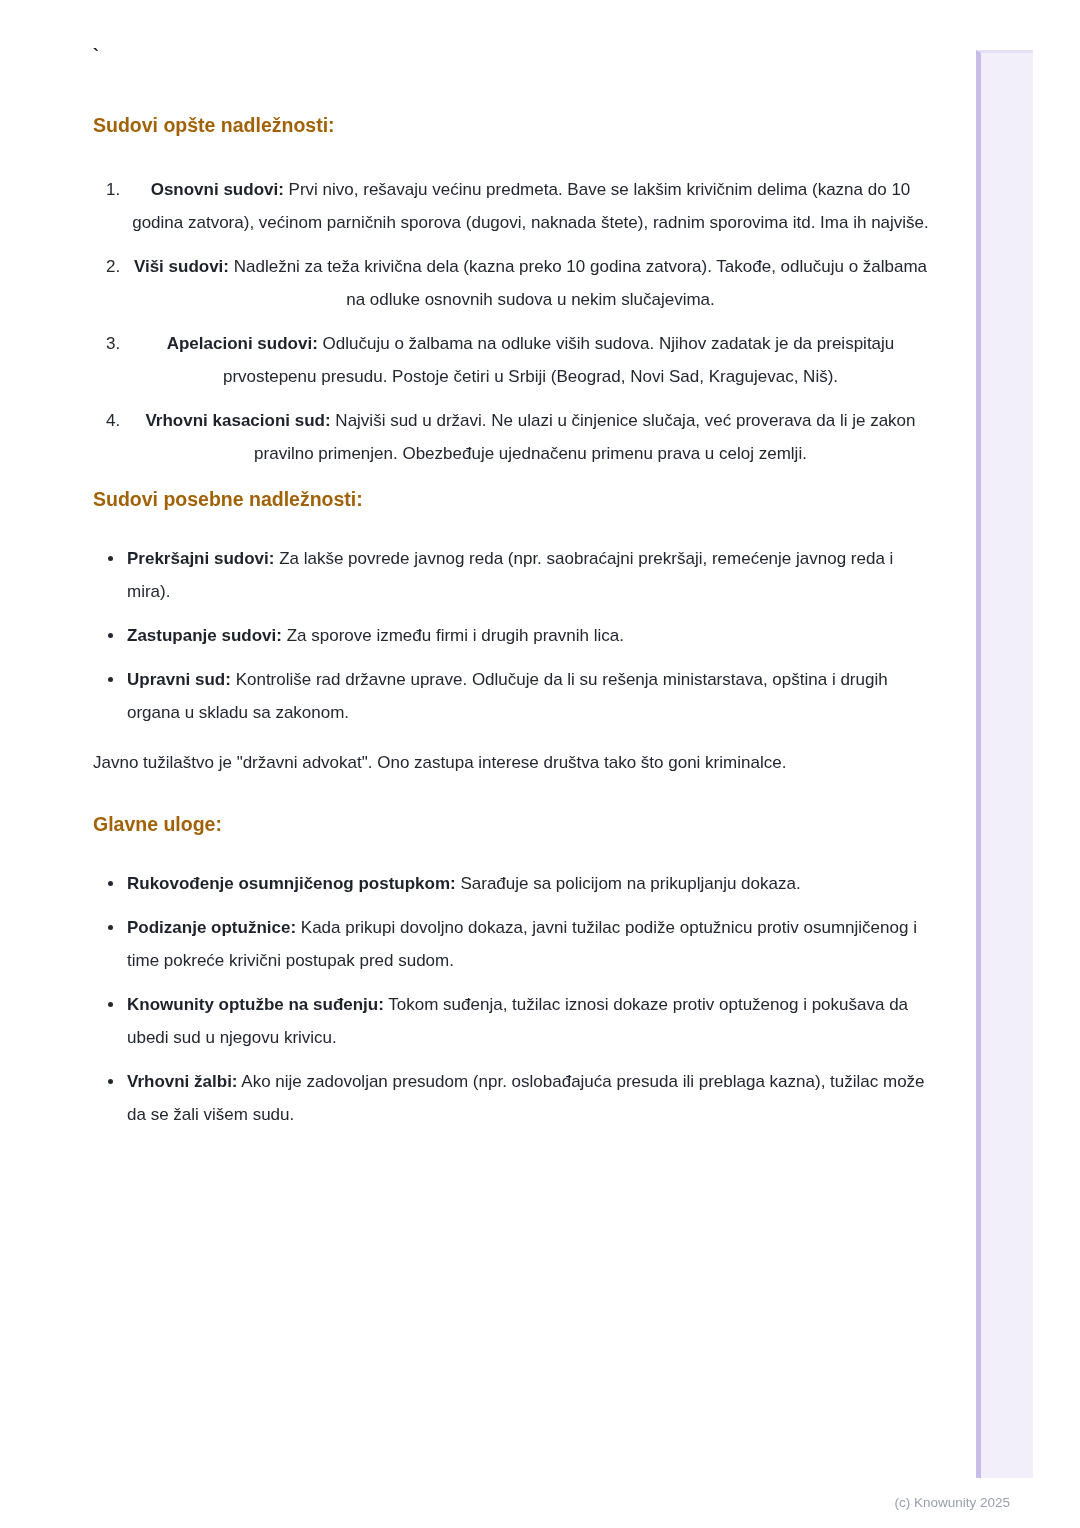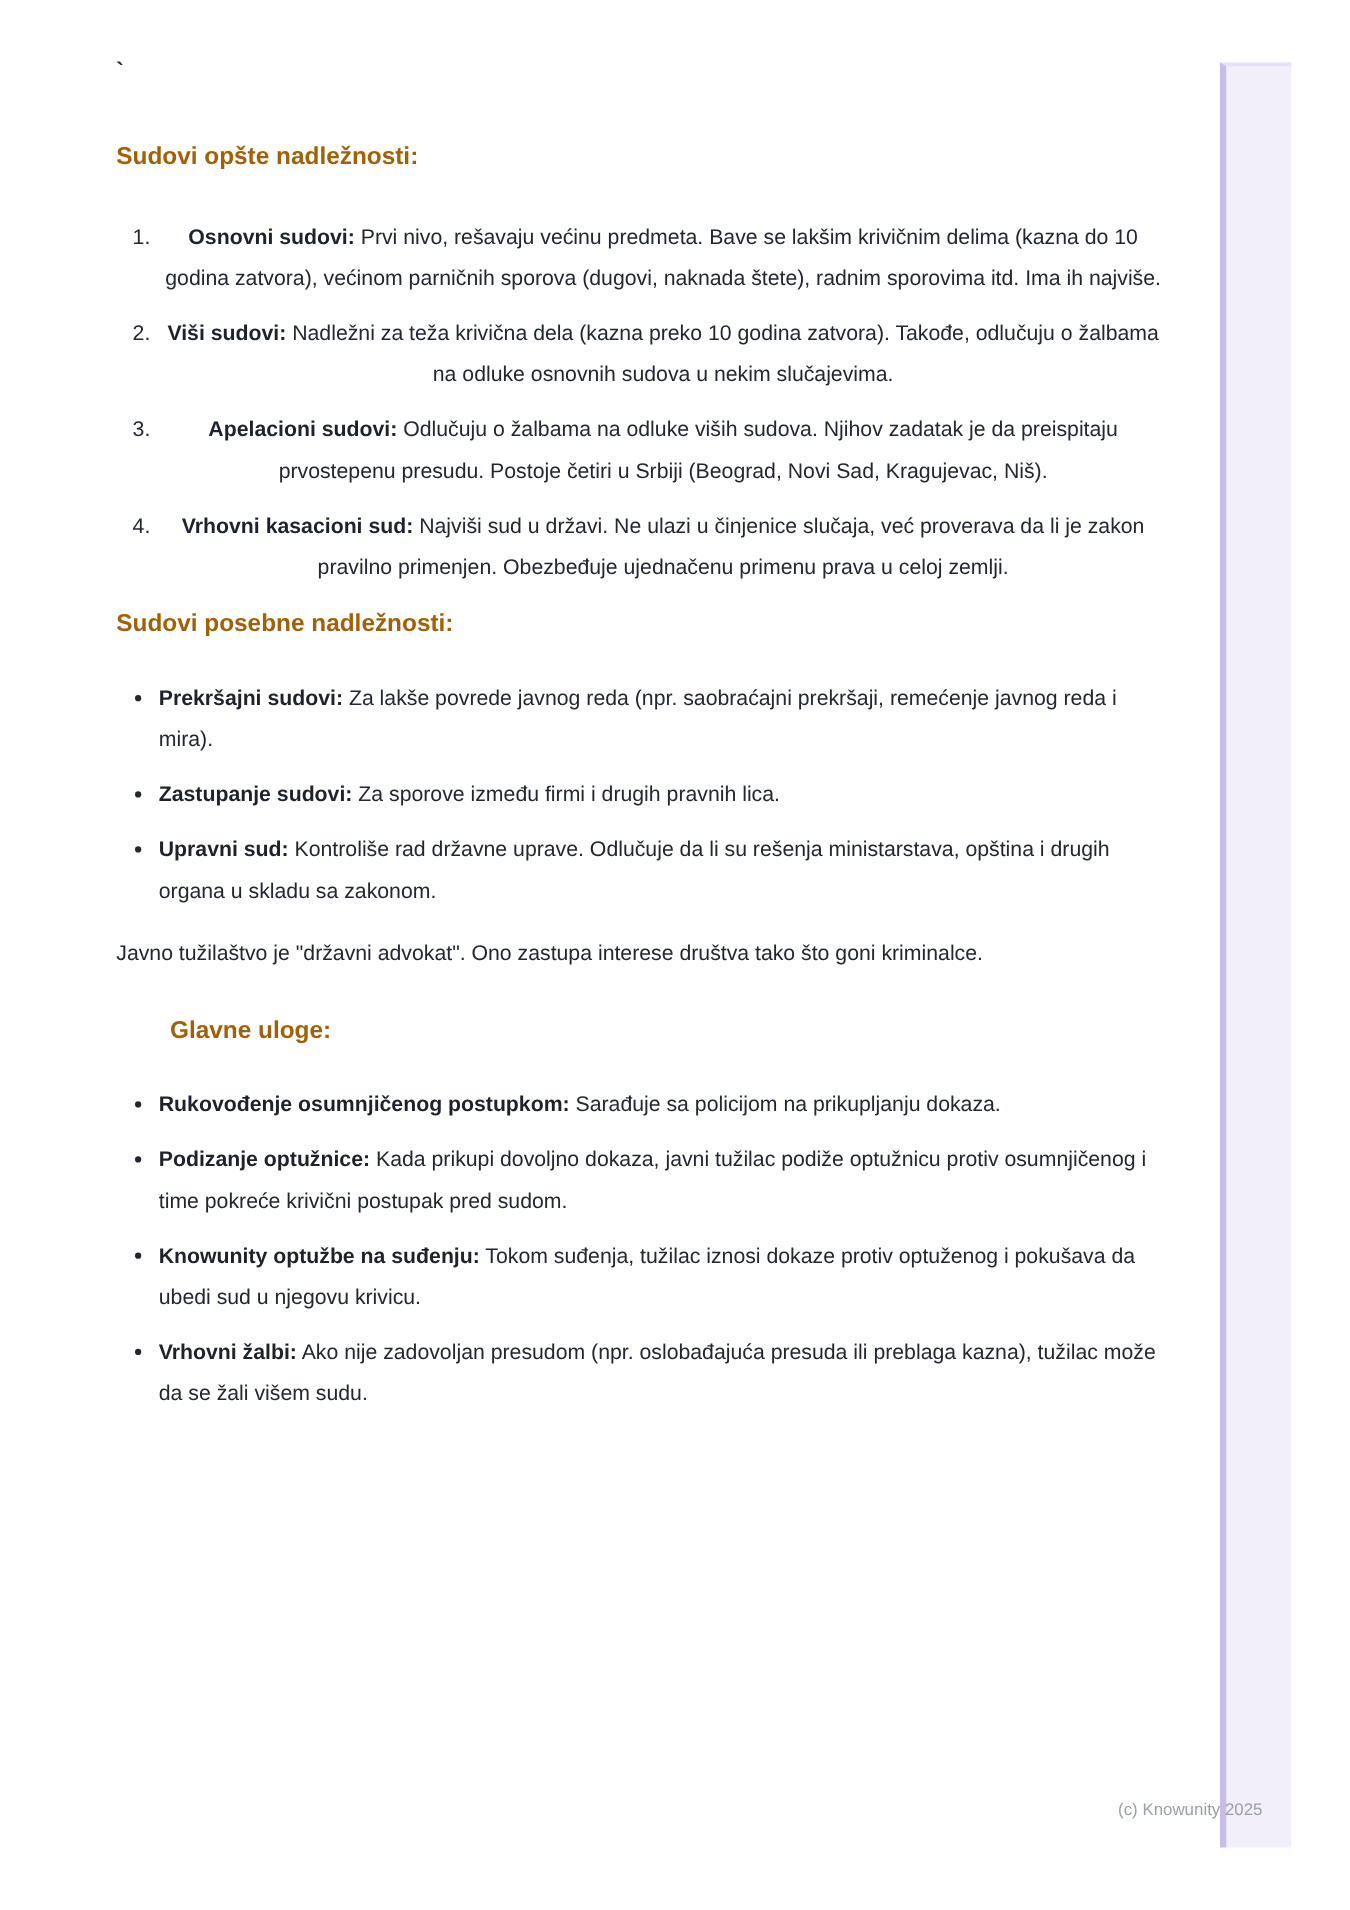--- a/index.html
+++ b/index.html
@@ -28,21 +28,21 @@
     position:absolute;left:93px;top:0;
     width:841px;
   }
   h2,h3,p,ol,ul{margin:0;padding:0;}
   h3{
     font-size:19.5px;line-height:26px;
     font-weight:700;color:#a16207;
   }
   .h3-general{margin-top:112px;}
   .h3-special{margin-top:16px;}
-  .h3-roles{margin-top:32px;margin-left:43px;}
+  .h3-roles{margin-top:32px;}
   ol,ul{
     padding-left:32px;
     font-size:17px;line-height:33px;
   }
   ol.courts{margin-top:35px;text-align:center;}
   ul.courts{margin-top:30px;}
   ul.roles{margin-top:30px;}
   li{padding-left:2px;}
   li + li{margin-top:11px;}
   li b{font-weight:700;color:#1e222b;}
@@ -51,21 +51,21 @@
     font-size:29px;line-height:36px;
     font-weight:700;
     color:#9e8df1;
   }
   p.intro{
     margin-top:17px;
     font-size:17px;line-height:33px;
     text-align:justify;
   }
   .footer{
-    position:absolute;top:1440px;right:70px;
+    position:absolute;top:1495px;right:70px;
     font-size:13.5px;line-height:16px;
     color:#9aa0aa;
     z-index:5;
   }
 </style>
 </head>
 <body>
 
 <div class="page">
 

